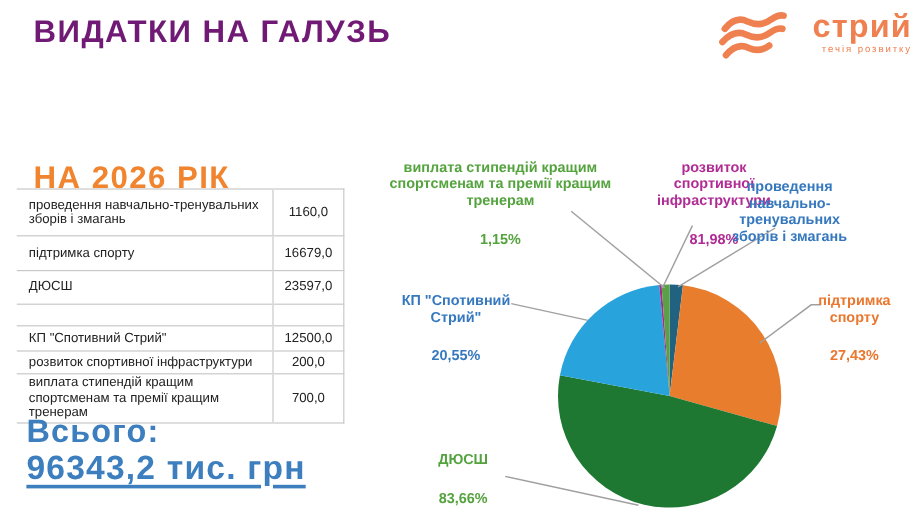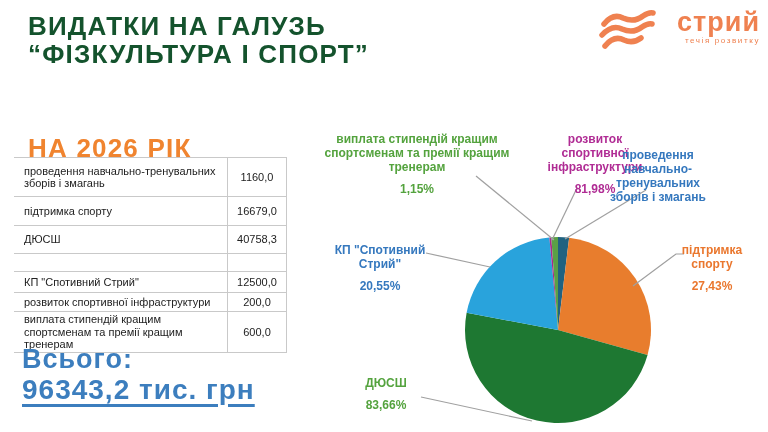--- a/index.html
+++ b/index.html
@@ -1,21 +1,21 @@
 <!DOCTYPE html>
 <html><head>
 <meta charset="utf-8">
 <style>
   html,body{margin:0;padding:0;background:#fff;}
   body{width:768px;height:432px;overflow:hidden;font-family:"Liberation Sans",sans-serif;}
   .slide{position:relative;width:768px;height:432px;background:#ffffff;}
 
   
   .title{position:absolute;left:28px;top:12px;font-size:26px;font-weight:bold;
-         color:#14532d;line-height:28px;letter-spacing:1.2px;white-space:nowrap;}
+         color:#701a75;line-height:28px;letter-spacing:1.2px;white-space:nowrap;}
   .subtitle{position:absolute;left:28px;top:98px;font-size:26px;font-weight:bold;
             color:#F0842F;line-height:28px;letter-spacing:1.2px;white-space:nowrap;margin-top:36px;}
 
   
   .logo{position:absolute;right:8px;top:8px;display:flex;align-items:flex-start;}
   .logo-text{margin-left:20px;}
   .logo-name{font-size:27px;font-weight:bold;color:#EF8150;letter-spacing:1px;line-height:28px;}
   .logo-tagline{font-size:8px;color:#EF8150;letter-spacing:1.6px;margin-top:0;text-align:right;}
 
   
@@ -39,30 +39,29 @@
   .total-value{font-size:28px;letter-spacing:1px;line-height:32px;
                text-decoration:underline;text-decoration-thickness:3px;text-underline-offset:5px;}
 
   
   svg.chart{position:absolute;left:0;top:0;width:768px;height:432px;}
   .callout{position:absolute;text-align:center;font-size:12px;font-weight:bold;line-height:14px;}
   .c-green{color:#54A33E;}
   .c-magenta{color:#B02C94;}
   .c-blue{color:#3578BE;}
   .c-orange{color:#EA772E;}
-  .callout .pct{margin-top:8px;}
+  .callout .pct{margin-top:18px;}
 </style>
 </head>
 <body>
 
 <div class="slide">
 
   <div class="title">
     <div>ВИДАТКИ НА ГАЛУЗЬ</div>
-    <div>“ФІЗКУЛЬТУРА І СПОРТ”</div>
   </div>
   <div class="subtitle">НА 2026 РІК</div>
 
   <div class="logo">
     <span>
       <svg width="58" height="44" viewBox="0 0 58 44">
         <g fill="none" stroke="#EF8150" stroke-width="5.5" stroke-linecap="round">
           <path d="M5 16 Q 14 5, 24 10 Q 35 15, 44 8 Q 50 4, 54 5"></path>
           <path d="M3 27 Q 13 16, 23 21 Q 34 26, 43 19 Q 49 15, 53 16"></path>
           <path d="M6 38 Q 15 27, 25 32 Q 34 36, 42 30"></path>
@@ -80,37 +79,37 @@
         <tr>
           <td class="lbl">проведення навчально-тренувальних зборів і змагань</td>
           <td class="val">1160,0</td>
         </tr>
         <tr>
           <td class="lbl">підтримка спорту</td>
           <td class="val">16679,0</td>
         </tr>
         <tr>
           <td class="lbl">ДЮСШ</td>
-          <td class="val">40758,3</td>
+          <td class="val">23597,0</td>
         </tr>
         <tr>
           <td class="lbl"></td>
           <td class="val"></td>
         </tr>
         <tr>
           <td class="lbl">КП "Спотивний Стрий"</td>
           <td class="val">12500,0</td>
         </tr>
         <tr>
           <td class="lbl">розвиток спортивної інфраструктури</td>
           <td class="val">200,0</td>
         </tr>
         <tr>
           <td class="lbl">виплата стипендій кращим спортсменам та премії кращим тренерам</td>
-          <td class="val">600,0</td>
+          <td class="val">700,0</td>
         </tr>
       </tbody>
   </table>
 
   <div class="total">
     <div class="total-label">Всього:</div>
     <div class="total-value">96343,2 тис. грн</div>
   </div>
 
   <svg class="chart" viewBox="0 0 768 432">

